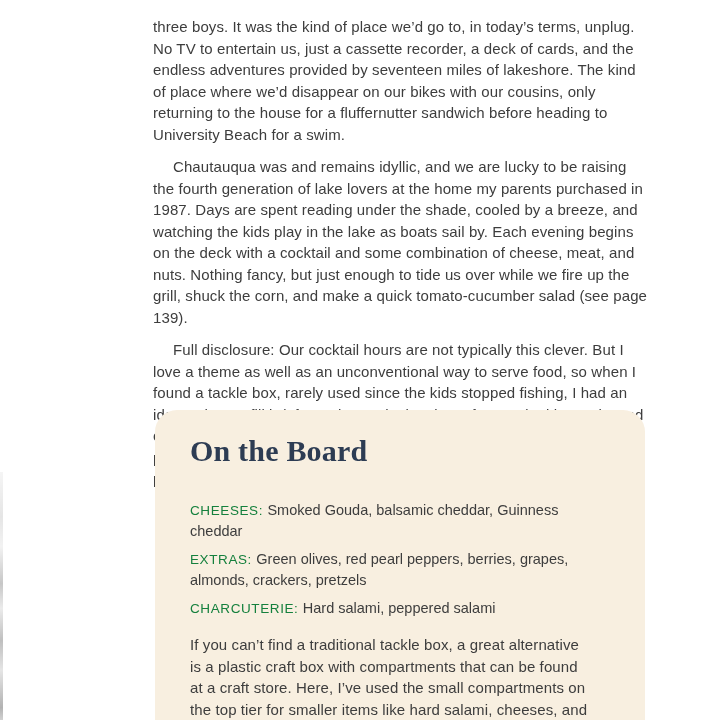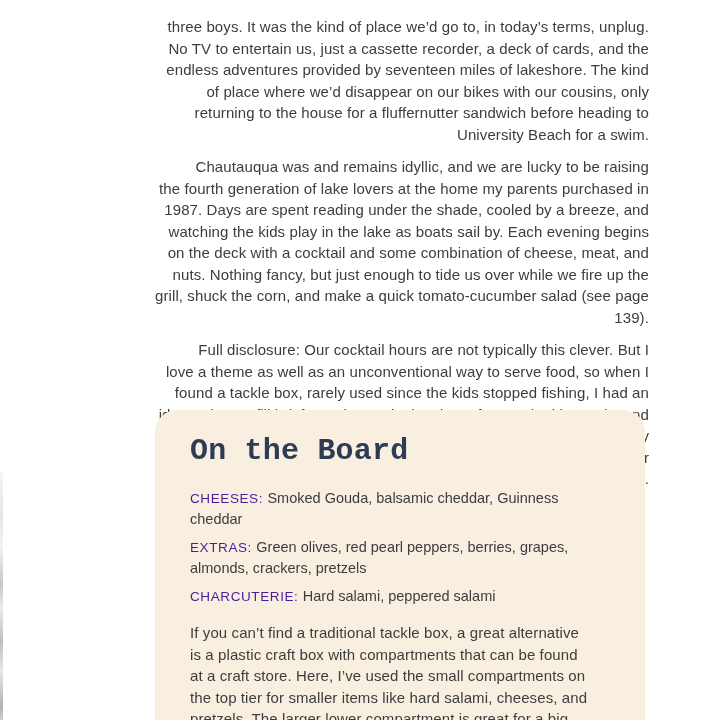--- a/index.html
+++ b/index.html
@@ -23,53 +23,52 @@
     left: 153px;
     top: 16px;
     width: 496px;
   }
   .body-par {
     margin: 0 0 11px 0;
     font-size: 15px;
     line-height: 21.5px;
     color: #3d3d3d;
     letter-spacing: 0.1px;
-    text-align: right;
   }
   .body-par.indent {
     text-indent: 20px;
   }
   .board-box {
     position: absolute;
     left: 155px;
     top: 410px;
     width: 490px;
     height: 345px; 
     box-sizing: border-box;
     background: #f8efe0;
     border-radius: 22px;
     padding: 24px 34px 0 35px;
   }
   .board-title {
-    margin: 0 0 20px 0;
-    font-family: Liberation Mono, monospace;
+    margin: 0 0 32px 0;
+    font-family: Liberation Serif, serif;
     font-weight: 700;
     font-size: 30px;
     line-height: 34px;
     color: #2d3c53;
     letter-spacing: 0.2px;
   }
   .board-item {
     margin: 0 0 7px 0;
     font-size: 14.5px;
     line-height: 21px;
     color: #3d3d3d;
   }
   .board-item .item-label {
-    color: #4c1d95;
+    color: #15803d;
     font-size: 13.5px;
     letter-spacing: 0.6px;
   }
   .board-note {
     margin: 15px 0 0 0;
     font-size: 15px;
     line-height: 21.5px;
     color: #3d3d3d;
     letter-spacing: 0.1px;
     width: 400px;

